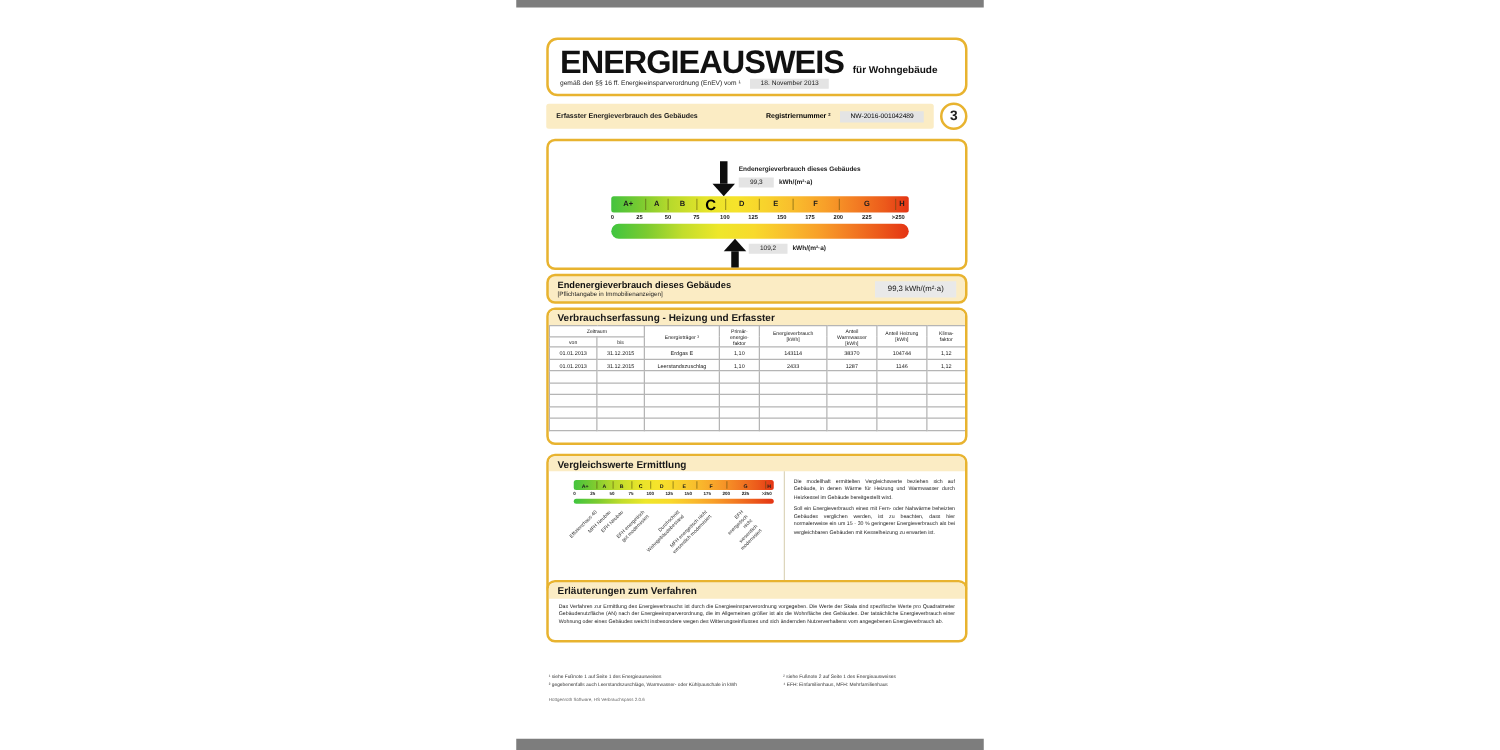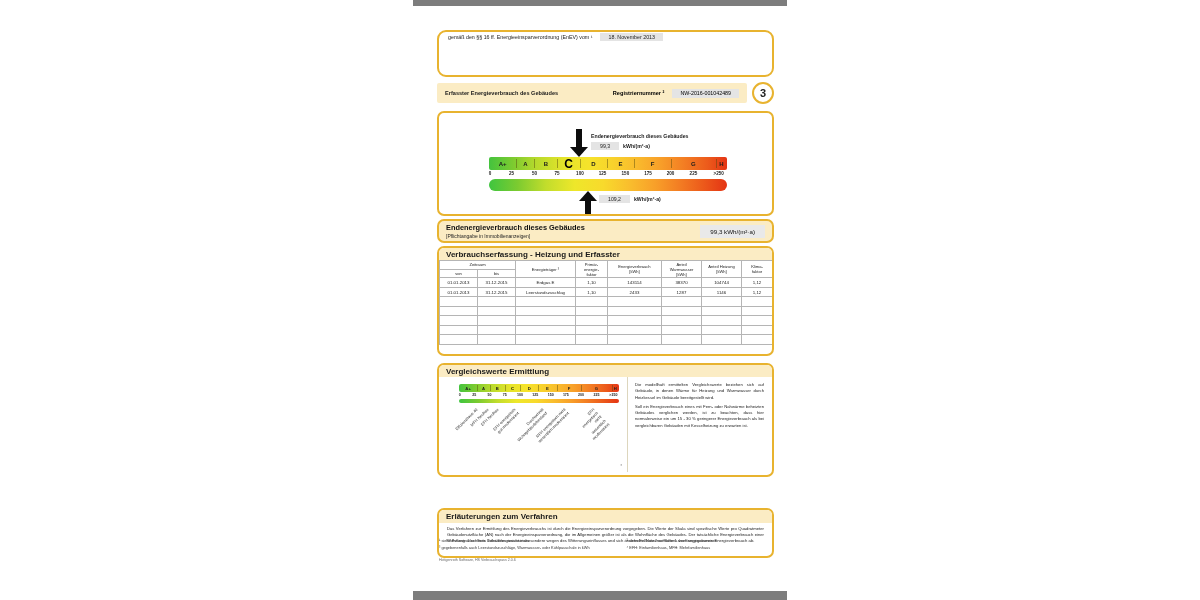--- a/index.html
+++ b/index.html
@@ -130,37 +130,41 @@
   .rlabels .rl:nth-child(1){left:10%;}
   .rlabels .rl:nth-child(2){left:17%;}
   .rlabels .rl:nth-child(3){left:23%;}
   .rlabels .rl:nth-child(4){left:34%;}
   .rlabels .rl:nth-child(5){left:51%;}
   .rlabels .rl:nth-child(6){left:65%;}
   .rlabels .rl:nth-child(7){left:83%;}
   .cfoot { position:absolute; right:5px; bottom:4px; font-size:4.5px; color:#333; }
 
   
-  .ebox { top:508px; height:50px; }
+  .ebox { top:464px; height:50px; }
   .ebox .gbox-h { padding-bottom:2px; }
   .etext { padding:3px 8px 4px; font-size:4.2px; line-height:1.45; text-align:justify; color:#222; }
 
   
   .fnotes { position:absolute; left:26px; top:538px; width:335px; display:grid;
             grid-template-columns:56% 44%; row-gap:2px; font-size:3.9px; color:#333; }
   .credit { position:absolute; left:26px; top:558px; font-size:3.6px; color:#666; }
 </style>
 </head>
 <body>
 
 <div class="canvas">
   <div class="page">
     <div class="bar bar-top"></div>
 
     <div class="gbox hdr">
+      <div class="hdr-titlerow">
+        <span class="hdr-title">ENERGIEAUSWEIS</span>
+        <span class="hdr-sub">für Wohngebäude</span>
+      </div>
       <div class="hdr-lawrow">
         <span>gemäß den §§ 16 ff. Energieeinsparverordnung (EnEV) vom ¹</span>
         <span class="graybox">18. November 2013</span>
       </div>
     </div>
 
     <div class="infoband-wrap">
       <div class="infoband">
         <span class="lbl">Erfasster Energieverbrauch des Gebäudes</span>
         <span class="reg">Registriernummer ²</span>

